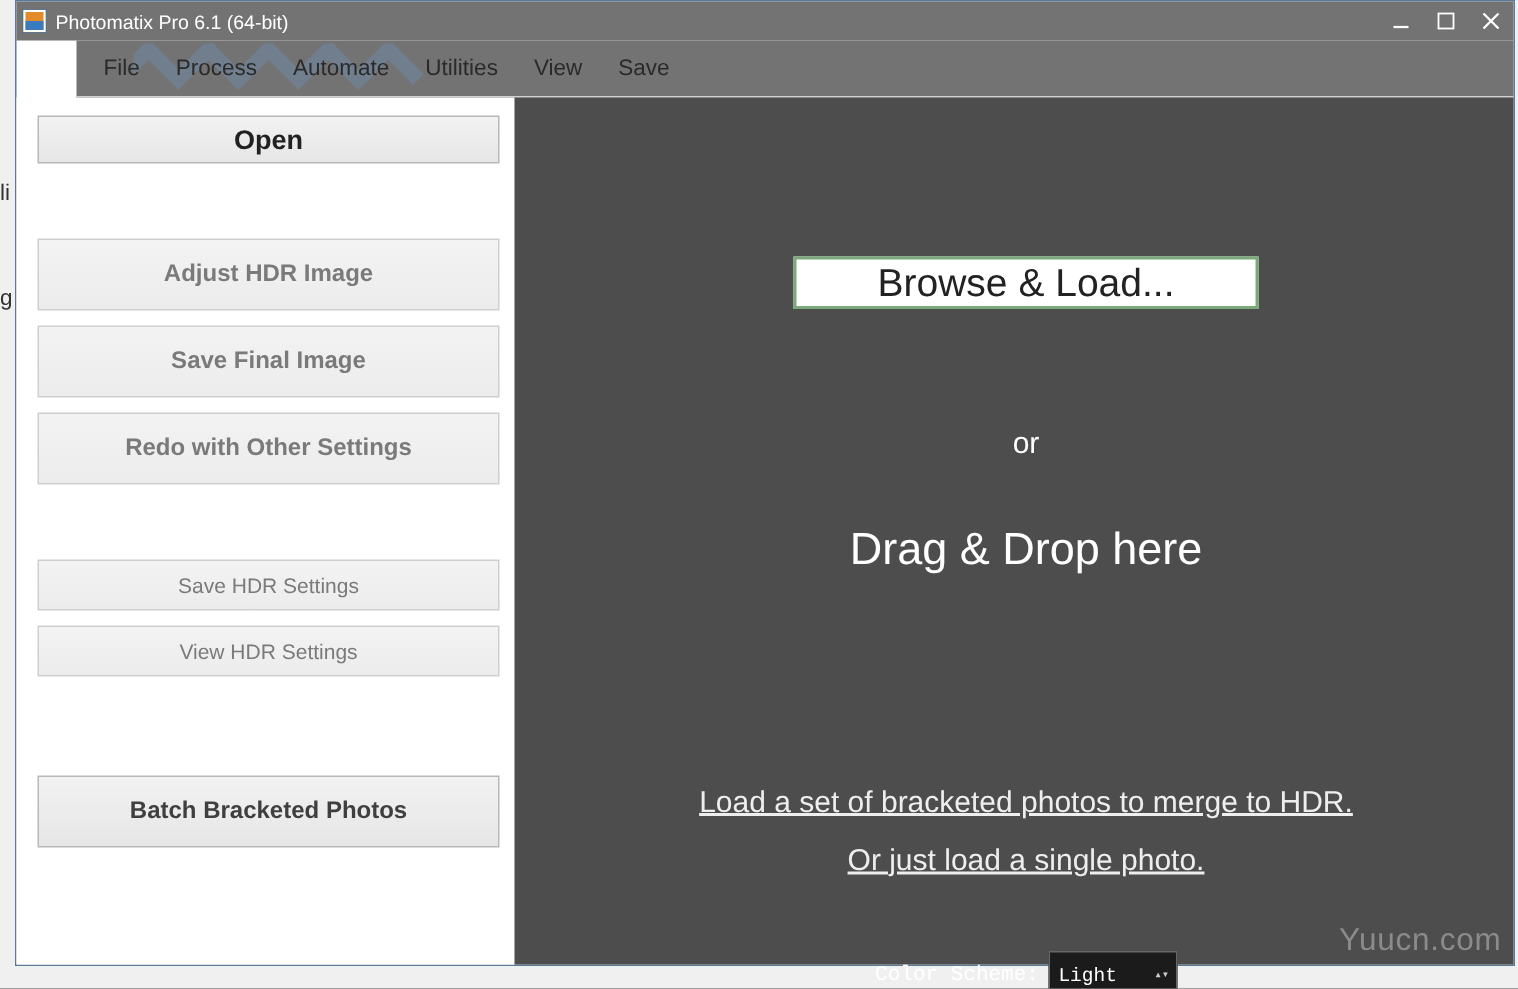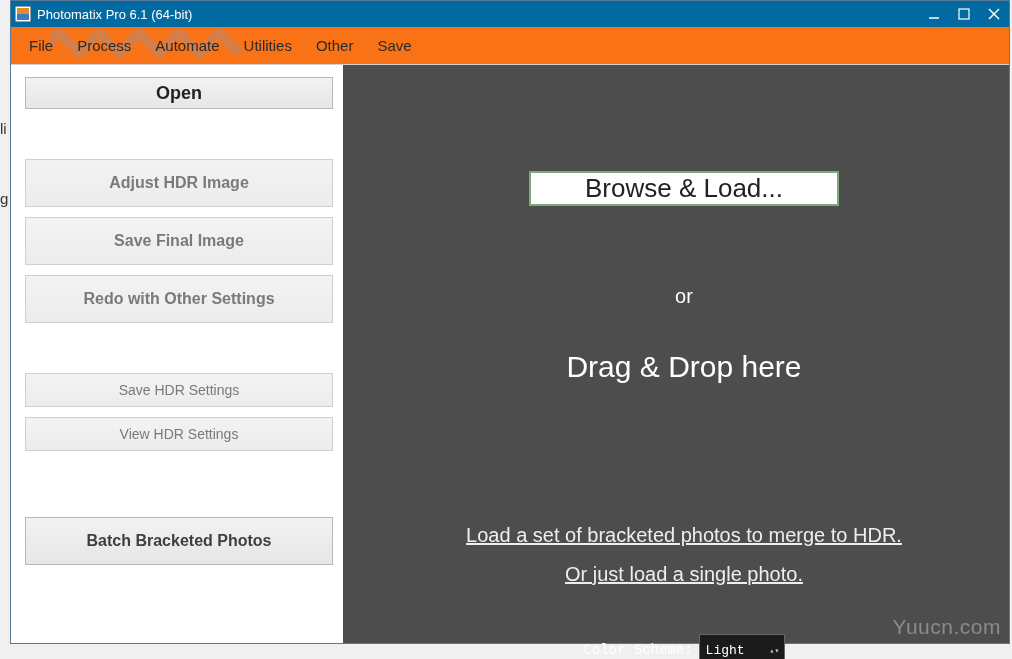--- a/index.html
+++ b/index.html
@@ -1,23 +1,23 @@
 <!DOCTYPE html>
 <html><head>
   <meta charset="utf-8">
   <style>
     * { box-sizing: border-box; margin: 0; padding: 0; }
     body { width: 1012px; height: 659px; font-family: "Segoe UI", Tahoma, sans-serif; background: #f0f0f0; overflow: hidden; }
     .window { position: relative; width: 1000px; height: 644px; left: 10px; top: 0; border: 1px solid #5a7a9a; background: #fff; }
-    .titlebar { height: 26px; background: #0369a1; display: flex; align-items: center; color: #fff; font-size: 13px; padding-left: 4px; }
+    .titlebar { height: 26px; background: #737373; display: flex; align-items: center; color: #fff; font-size: 13px; padding-left: 4px; }
     .titlebar .app-icon { width: 16px; height: 16px; margin-right: 6px; }
     .title-text { flex: 1; }
     .win-controls { display: flex; height: 100%; }
     .win-ctrl { width: 30px; display: flex; align-items: center; justify-content: center; color: #fff; font-size: 15px; cursor: pointer; }
-    .menubar { height: 38px; background: #f97316; display: flex; align-items: center; padding-left: 6px; font-size: 15px; color: #2a2a2a; border-bottom: 1px solid #d0d0d0; position: relative; }
+    .menubar { height: 38px; background: #737373; display: flex; align-items: center; padding-left: 6px; font-size: 15px; color: #2a2a2a; border-bottom: 1px solid #d0d0d0; position: relative; margin-left: 40px; }
     .menu-item { padding: 4px 12px; cursor: pointer; position: relative; z-index: 2; }
     .watermark-stripe { position: absolute; left: 38px; top: 2px; width: 200px; height: 34px; z-index: 1; pointer-events: none; opacity: 0.25; }
     .content { display: flex; height: calc(100% - 26px - 38px); }
     .sidebar { width: 332px; background: #fff; padding: 12px 10px 12px 14px; display: flex; flex-direction: column; gap: 10px; }
     .btn { display: flex; align-items: center; justify-content: center; background: linear-gradient(#f2f2f2,#e6e6e6); border: 1px solid #b8b8b8; font-size: 16px; font-weight: 600; color: #3f3f3f; cursor: pointer; }
     .btn.disabled { color: #7a7a7a; background: linear-gradient(#f3f3f3,#ececec); border-color: #cfcfcf; }
     .btn-open { height: 32px; font-size: 18px; color: #222; }
     .btn-tall { height: 48px; }
     .btn-small { height: 34px; font-size: 14px; font-weight: 400; color: #6c6c6c; }
     .gap-lg { margin-top: 40px; }
@@ -69,21 +69,21 @@
   </div>
 
   <div class="menubar">
     <svg class="watermark-stripe" viewBox="0 0 200 34">
       <path d="M-10 24 L10 4 L30 24 L50 4 L70 24 L90 4 L110 24 L130 4 L150 24 L170 4 L190 24" fill="none" stroke="#6aa0e0" stroke-width="10" stroke-linejoin="miter"></path>
     </svg>
     <div class="menu-item">File</div>
     <div class="menu-item">Process</div>
     <div class="menu-item">Automate</div>
     <div class="menu-item">Utilities</div>
-    <div class="menu-item">Other</div>
+    <div class="menu-item">View</div>
     <div class="menu-item">Save</div>
   </div>
 
   <div class="content">
     <div class="sidebar">
       <div class="btn btn-open">Open</div>
       <div class="btn btn-tall disabled gap-lg">Adjust HDR Image</div>
       <div class="btn btn-tall disabled">Save Final Image</div>
       <div class="btn btn-tall disabled">Redo with Other Settings</div>
       <div class="btn btn-small disabled gap-lg">Save HDR Settings</div>

